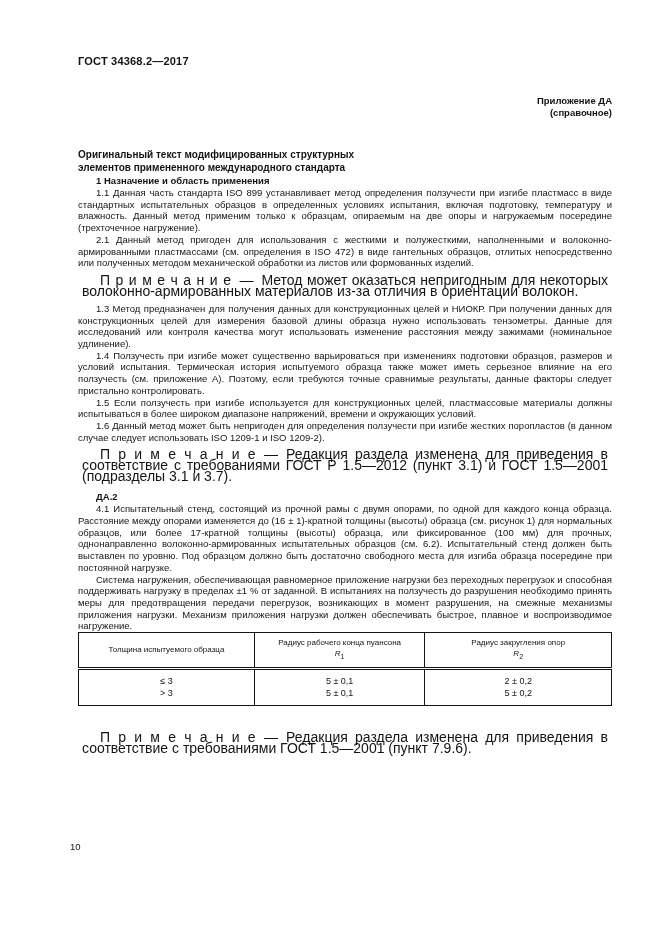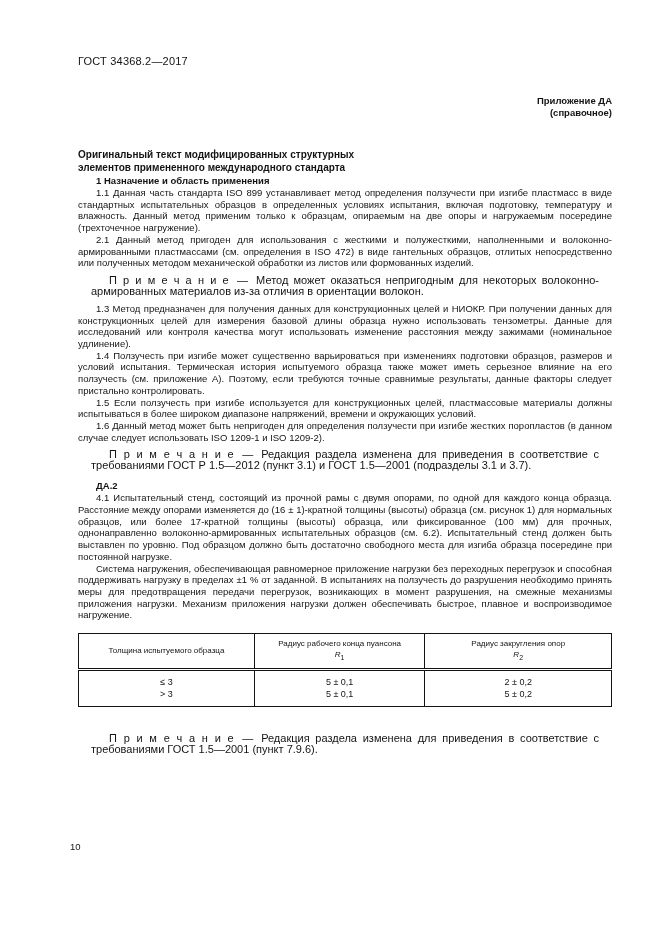--- a/index.html
+++ b/index.html
@@ -2,31 +2,31 @@
 <html><head>
 <meta charset="utf-8">
 <style>
   html,body{margin:0;padding:0;background:#e8e8e8;}
   .page{
     width:661px;height:935px;background:#ffffff;position:relative;
     font-family:"Liberation Sans","DejaVu Sans",sans-serif;color:#141414;
     margin:0 auto;box-sizing:border-box;overflow:hidden;
   }
   .content{position:absolute;left:78px;top:55px;width:534px;}
-  .doc-header{font-size:11px;font-weight:normal;letter-spacing:0.2px;}
+  .doc-header{font-size:11px;font-weight:bold;letter-spacing:0.2px;}
   .appendix{margin-top:28px;text-align:right;font-weight:bold;font-size:9.5px;line-height:12px;}
   .main-title{margin-top:30px;text-align:left;font-weight:bold;font-size:10px;line-height:12.5px;}
   .sec-heading{margin-top:42px;font-weight:bold;font-size:9.5px;line-height:12px;text-indent:18px;}
   .sec-heading.tight{margin-top:9px;}
   .sub-heading{font-weight:bold;font-size:9.5px;line-height:12px;text-indent:18px;margin-top:1px;}
   p.body-par{margin:0;font-size:9.5px;line-height:11.7px;text-align:justify;text-indent:18px;}
-  .note{margin:6px 13px;font-size:11px;line-height:11px;text-align:justify;text-indent:18px;}
+  .note{margin:6px 4px;font-size:14px;line-height:11px;text-align:justify;text-indent:18px;}
   .note-label{letter-spacing:0.5px;}
   .note-dash{margin:0 8px;}
-  table.gost{width:100%;border-collapse:collapse;margin-top:12px;border:1.5px solid #141414;}
+  table.gost{width:100%;border-collapse:collapse;border:1.5px solid #141414;}
   table.gost th{
     border:1px solid #141414;border-bottom:3px double #141414;
     font-weight:normal;font-size:8px;line-height:10.5px;text-align:center;
     padding:5px 6px;vertical-align:middle;
   }
   table.gost td{
     border-left:1px solid #141414;border-right:1px solid #141414;border-bottom:none;border-top:none;
     font-size:9px;line-height:12px;text-align:center;padding:0 4px;vertical-align:middle;
   }
   table.gost tr.first td{padding-top:5px;}

